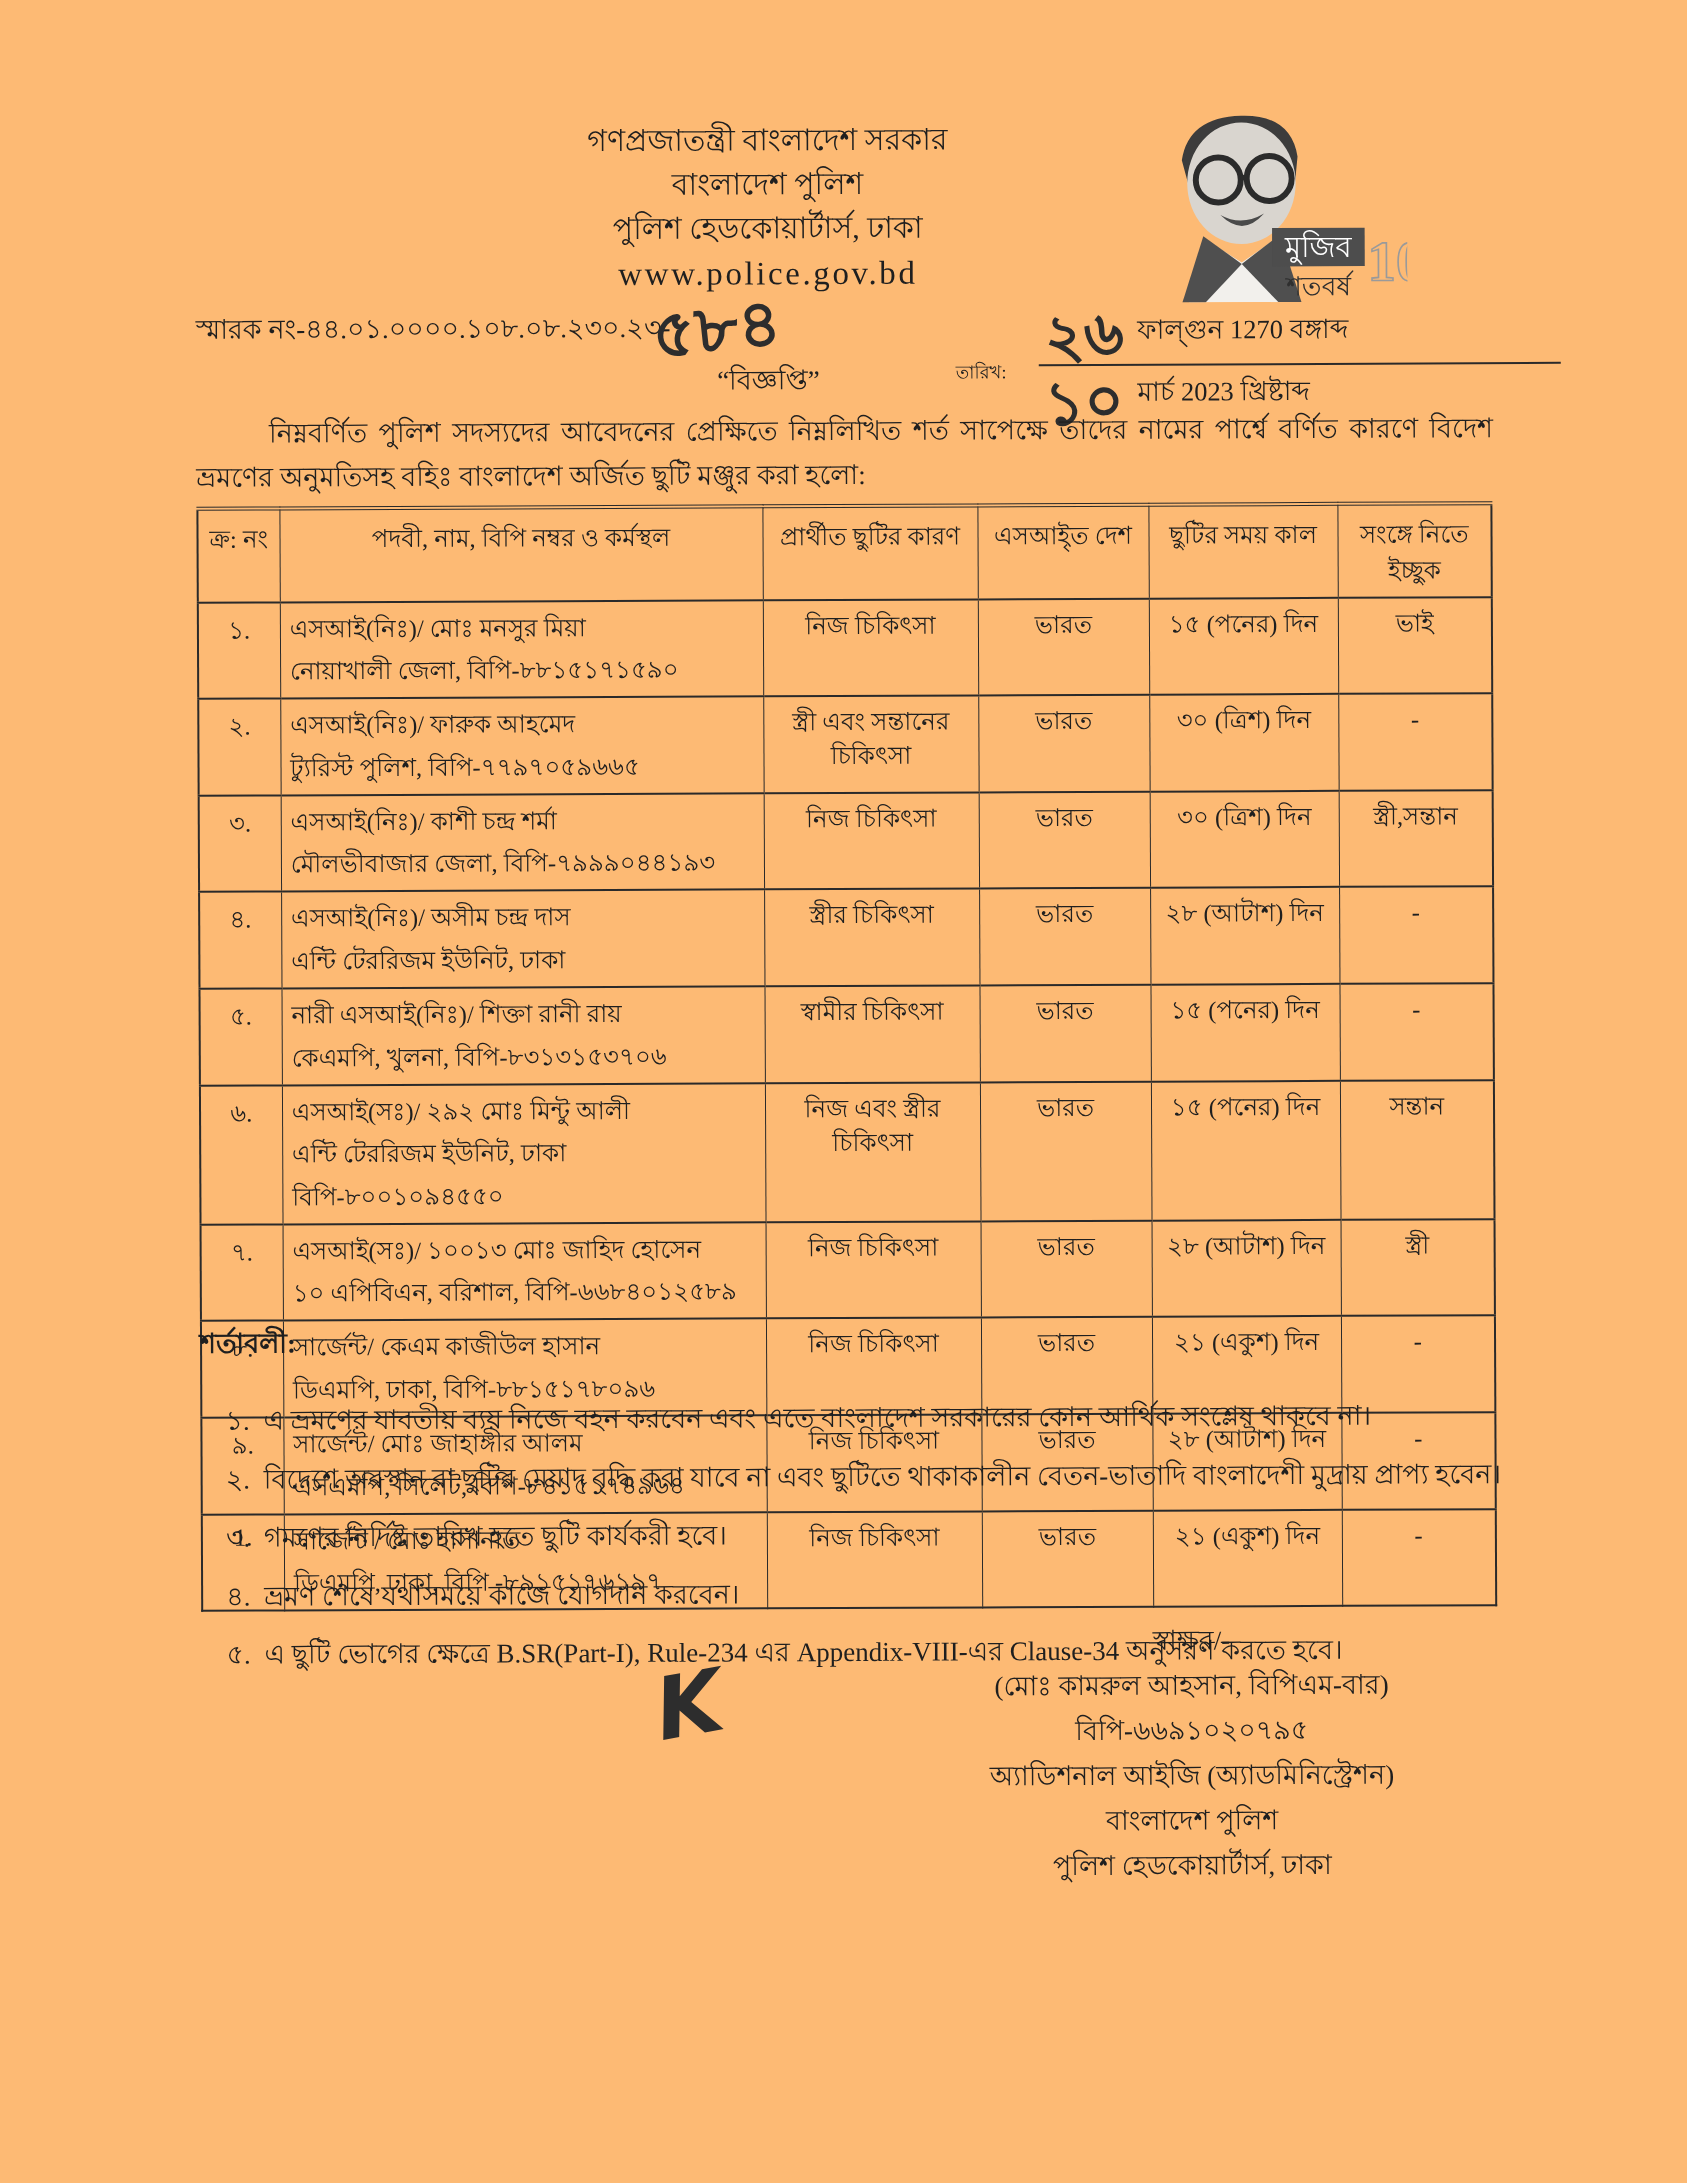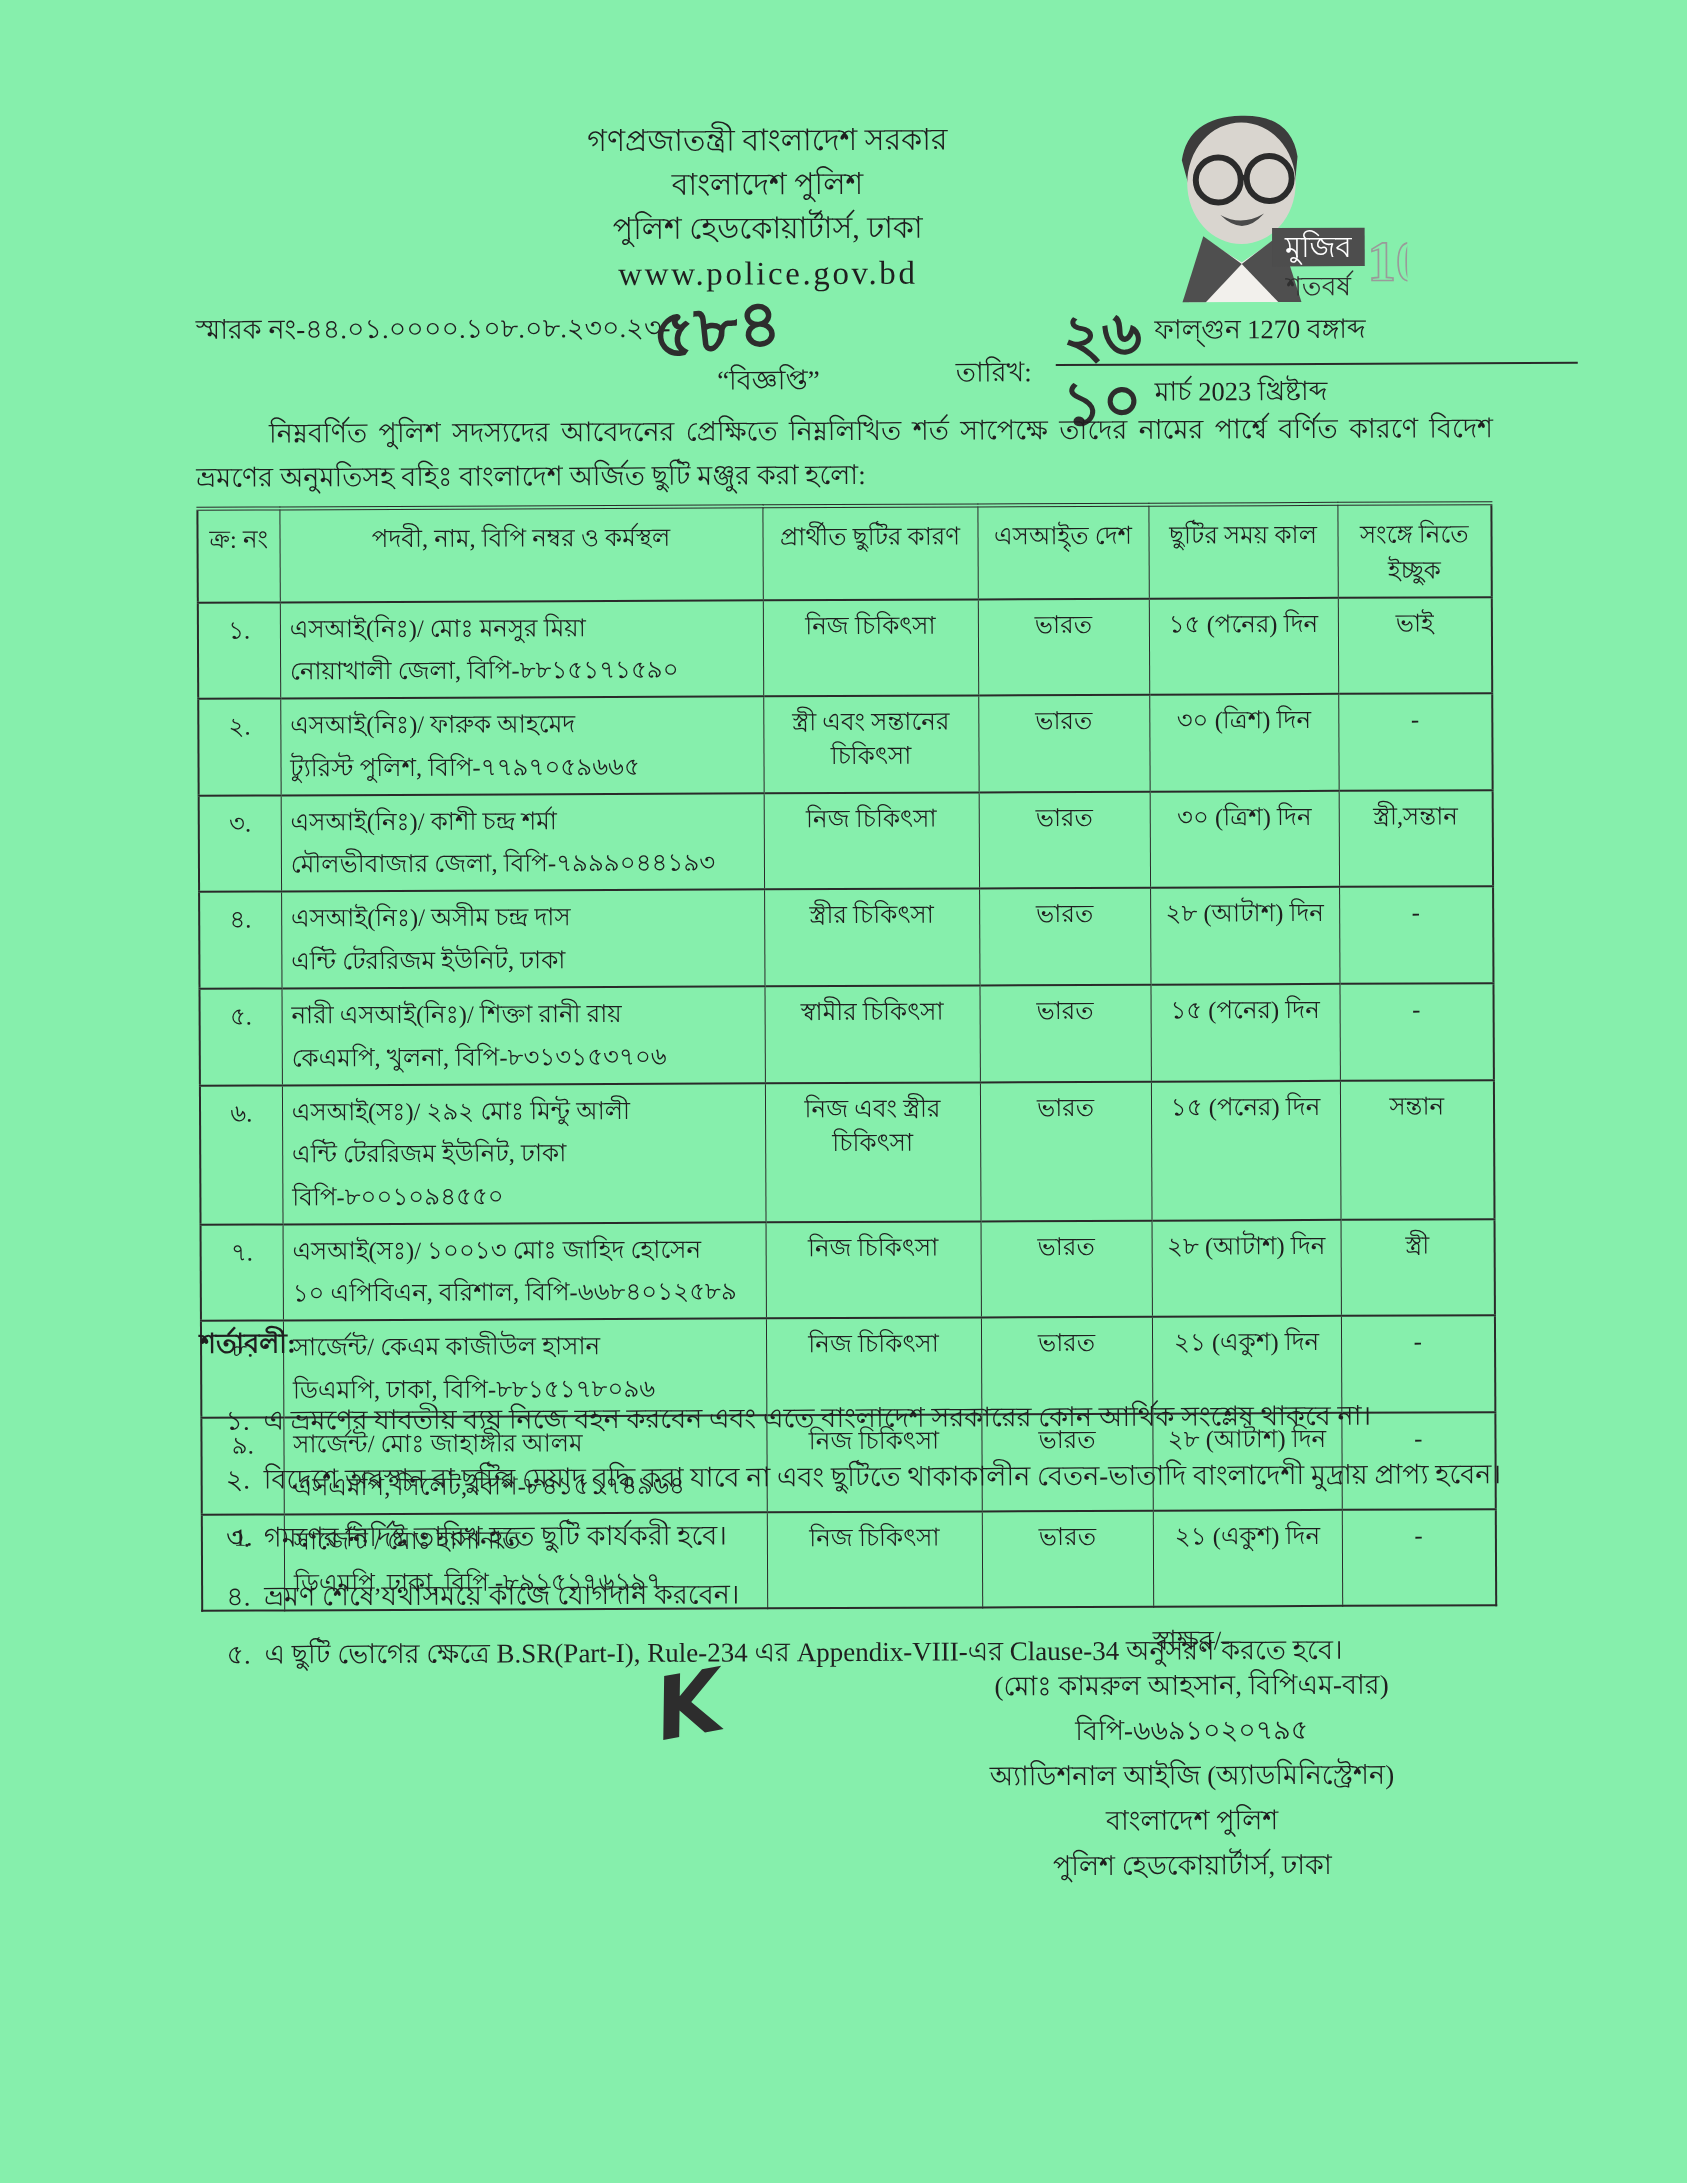--- a/index.html
+++ b/index.html
@@ -1,17 +1,17 @@
 <!DOCTYPE html>
 <html lang="bn" style="font-size:10.6px"><head>
 <meta charset="utf-8">
 <style>
   html,body{margin:0;padding:0;background:#e8e8e8;}
   .sheet{
-    position:relative;width:1687px;height:2183px;background:#86efac;
+    position:relative;width:1687px;height:2183px;background:#fdba74;
     font-family:"Liberation Serif","DejaVu Serif",serif;color:#1f1f1f;
     overflow:hidden;margin:0 auto;
   }
   .inner{position:absolute;inset:0;transform:rotate(-0.25deg);transform-origin:50% 40%;}
 
   
   .letterhead{position:absolute;left:198px;top:118px;width:1145px;text-align:center;}
   .letterhead .lh-line{font-size:30px;line-height:44px;}
   .letterhead .website{font-size:33px;line-height:46px;letter-spacing:2.6px;}
 
@@ -19,21 +19,21 @@
   .logo{position:absolute;left:1145px;top:99px;width:265px;height:205px;}
   .logo svg{width:100%;height:100%;}
   .logo .outline-num{fill:none;stroke:#9a9a9a;stroke-width:2.5px;font-size:86px;font-weight:bold;}
 
   
   .memo-row{position:absolute;left:198px;top:306px;width:1291px;}
   .memo-label{font-size:27px;}
   .hand{font-family:"DejaVu Sans",sans-serif;color:#2d2d2d;}
   .memo-hand{position:absolute;left:457px;top:-28px;font-size:66px;transform:rotate(-6deg);display:inline-block;font-weight:bold;}
   .date-block{position:absolute;left:760px;top:5.3px;display:flex;align-items:center;}
-  .date-label{font-size:27px;margin-right:24px;position:relative;top:10.6px;}
+  .date-label{font-size:18px;margin-right:32px;position:relative;top:10.6px;}
   .date-frac{display:inline-block;}
   .frac{font-size:26.5px;white-space:nowrap;position:relative;padding-left:99px;}
   .frac.top{border-bottom:2.6px solid #2a2a2a;padding-bottom:9.3px;width:423px;}
   .frac.bottom{padding-top:6.6px;}
   .day-hand{position:absolute;left:6.6px;font-size:61px;font-weight:bold;transform:rotate(-4deg);}
   .frac.top .day-hand{top:-22.5px;}
   .frac.bottom .day-hand{top:-10.6px;}
 
   .notice-title{position:absolute;left:198px;top:359px;width:1145px;text-align:center;font-size:27px;}
 

